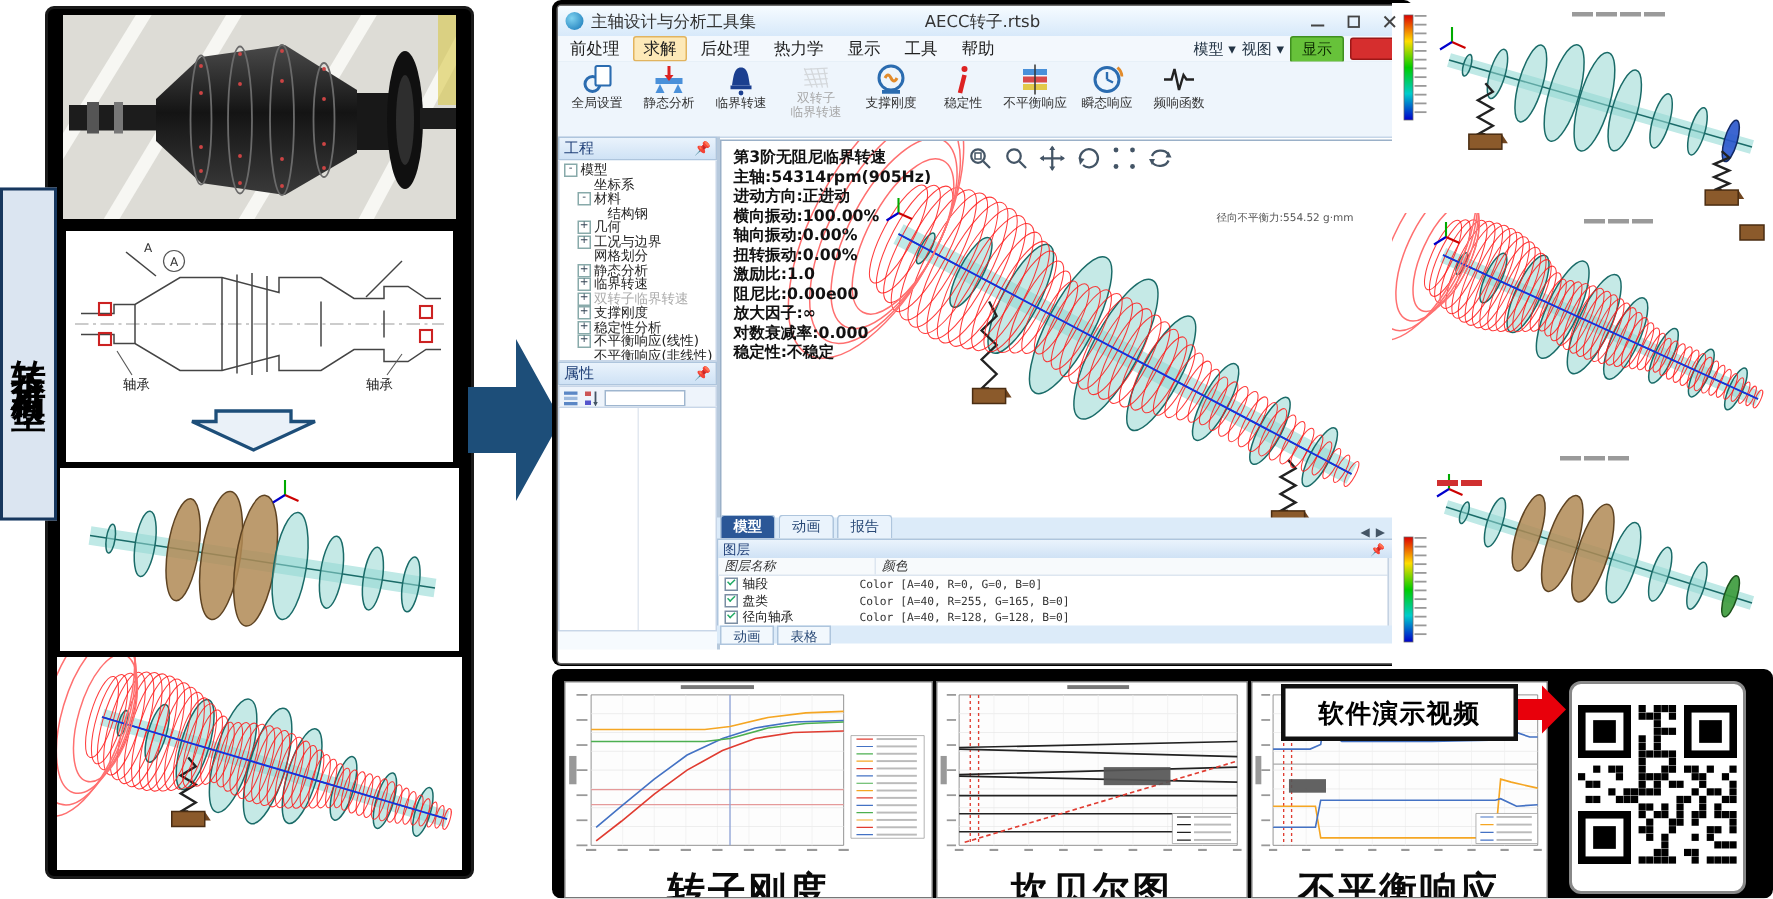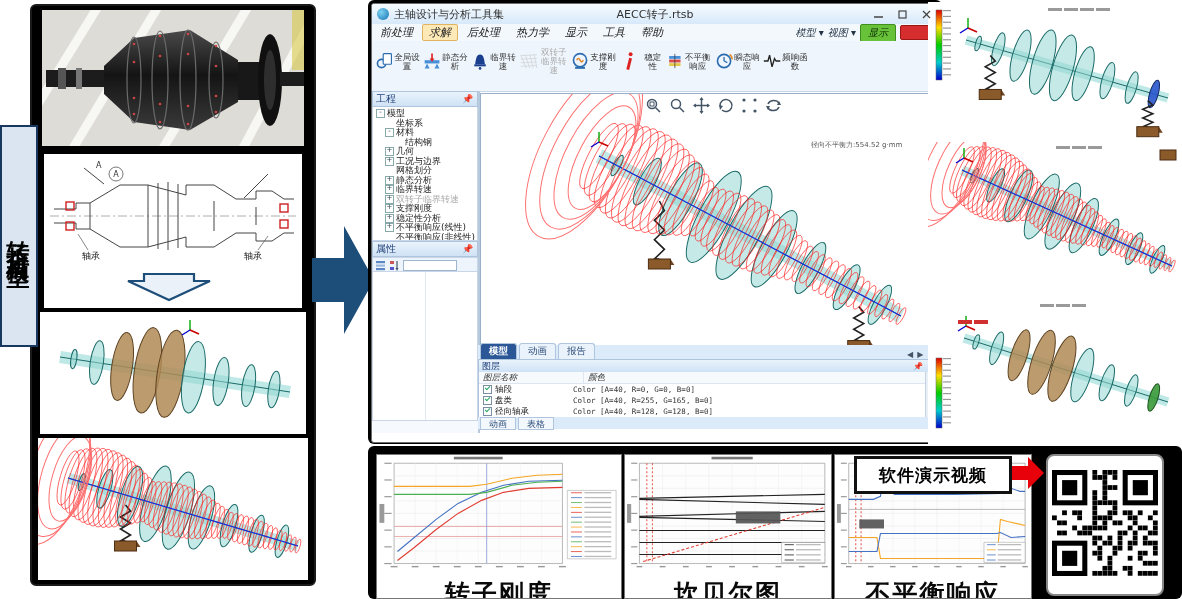--- a/index.html
+++ b/index.html
@@ -17,30 +17,30 @@
   .bottom-board{left:368px;top:446px;width:814px;height:153px;background:#000;border-radius:6px;}
   
   .app-window{left:3px;top:3px;width:566px;height:438px;background:#fff;border:1px solid #6b6b6b;border-radius:3px;overflow:hidden;}
   .titlebar{position:absolute;left:0;top:0;right:0;height:20px;background:linear-gradient(#f6fbff,#d7e9fa);
             border-bottom:1px solid #b9cfe4;display:flex;align-items:center;font-size:11px;color:#333;}
   .title-icon{width:12px;height:12px;border-radius:50%;background:radial-gradient(circle at 35% 35%,#7fd2f0,#1273b5);margin:0 5px;}
   .title-doc{position:absolute;left:0;right:0;text-align:center;font-size:11px;color:#333;pointer-events:none;}
   .win-btns{margin-left:auto;display:flex;z-index:2;}
   .win-btn{width:24px;height:18px;display:flex;align-items:center;justify-content:center;color:#444;}
   .menubar{position:absolute;left:0;top:20px;right:0;height:17px;background:#f3f8fd;border-bottom:1px solid #cddcec;
-           display:flex;align-items:center;font-size:11px;color:#222;font-style:italic;}
+           display:flex;align-items:center;font-size:11px;color:#222;}
   .menu-item{padding:1px 7px;margin:0 1px;border-radius:2px;}
   .menu-item.active{background:#fde9b8;border:1px solid #e2b45f;padding:0 6px;}
   .menu-right{margin-left:auto;display:flex;align-items:center;gap:4px;padding-right:4px;font-size:10px;color:#234;}
   .pill{padding:1px 7px;border-radius:2px;font-size:10px;}
   .pill.green{background:#67c23a;border:1px solid #3f8f1e;color:#0c2a00;}
   .pill.red{background:#d62e2e;border:1px solid #9c1717;width:18px;height:11px;}
   .ribbon{position:absolute;left:0;top:37px;right:0;height:50px;background:#eef5fc;border-bottom:1px solid #c5d6e8;}
   .ribbon-tools{position:absolute;left:2px;top:1px;height:38px;display:flex;}
-  .tool{width:46px;display:flex;flex-direction:row;align-items:center;justify-content:flex-start;margin:0 1px;}
+  .tool{width:46px;display:flex;flex-direction:column;align-items:center;justify-content:flex-start;margin:0 1px;}
   .tool.wide{width:50px;}
   .tool .ticon{width:22px;height:22px;}
   .tool .tlabel{font-size:8.5px;color:#333;text-align:center;line-height:9px;margin-top:1px;white-space:pre-line;}
   .tool.disabled .tlabel{color:#a8a8a8;}
   .ribbon-group{position:absolute;left:2px;top:39px;width:455px;height:10px;text-align:center;
                 font-size:8.5px;color:#5a6b82;border-right:1px solid #c5d6e8;}
   
   .dock{position:absolute;left:0;top:87px;width:106px;bottom:9px;background:#f6fafe;border-right:2px solid #b7c9dc;}
   .panel-hdr{height:14px;background:linear-gradient(#eaf3fc,#cfe2f5);border:1px solid #aec5dd;
              font-size:10px;color:#1f3f77;display:flex;align-items:center;padding:0 3px;}
@@ -495,20 +495,33 @@
               <polygon points="6.5,8 9.5,8 8,11" fill="#456"></polygon>
             </svg>
           <div class="props-input"></div>
         </div>
         <div class="props-grid">
             <div class="vline"></div>
           </div>
       </div>
 
       <div class="viewport">
+        <div class="vp-annot" id="vp-annot">
+            <div>第3阶无阻尼临界转速</div>
+            <div>主轴:54314rpm(905Hz)</div>
+            <div>进动方向:正进动</div>
+            <div>横向振动:100.00%</div>
+            <div>轴向振动:0.00%</div>
+            <div>扭转振动:0.00%</div>
+            <div>激励比:1.0</div>
+            <div>阻尼比:0.00e00</div>
+            <div>放大因子:∞</div>
+            <div>对数衰减率:0.000</div>
+            <div>稳定性:不稳定</div>
+          </div>
         <div class="vp-tools" id="vp-tools">
             <svg viewBox="0 0 17 17">
               <circle cx="7" cy="7" r="4.5" fill="none" stroke="#456" stroke-width="1.5"></circle>
               <line x1="10.5" y1="10.5" x2="15" y2="15" stroke="#456" stroke-width="1.5"></line>
               <rect x="5" y="5" width="4" height="4" fill="none" stroke="#456" stroke-width="1"></rect>
             </svg>
             <svg viewBox="0 0 17 17">
               <circle cx="7" cy="7" r="4.5" fill="none" stroke="#456" stroke-width="1.5"></circle>
               <line x1="10.5" y1="10.5" x2="15" y2="15" stroke="#456" stroke-width="1.5"></line>
             </svg>

